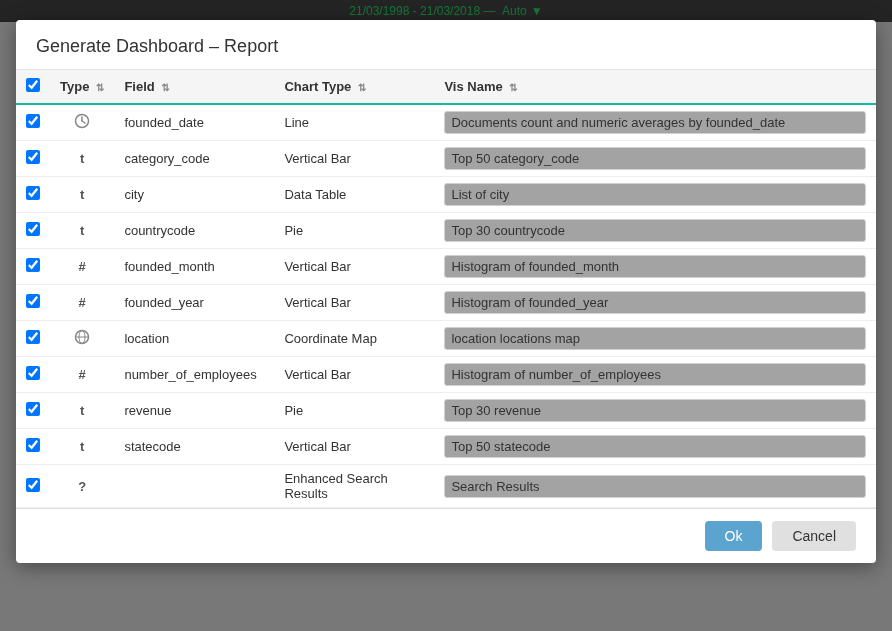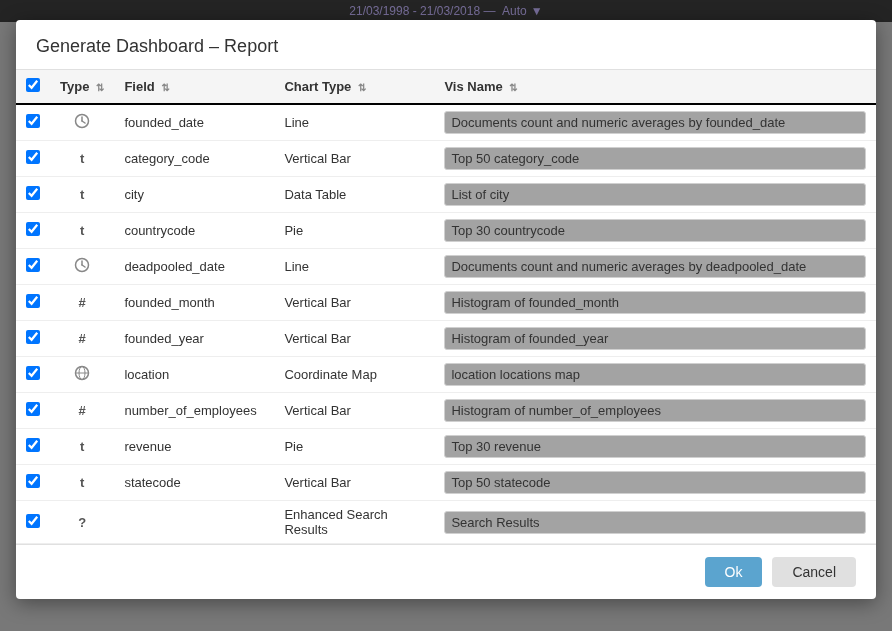--- a/index.html
+++ b/index.html
@@ -11,21 +11,21 @@
       height: 631px;
       overflow: hidden;
       position: relative;
     }
     .top-bar {
       background: #3d3d3d;
       height: 22px;
       display: flex;
       align-items: center;
       justify-content: center;
-      color: #c4b5fd;
+      color: #22c55e;
       font-size: 12px;
       padding: 0 10px;
     }
     .modal-overlay {
       position: absolute;
       top: 0; left: 0; right: 0; bottom: 0;
       background: rgba(0,0,0,0.4);
       display: flex;
       align-items: flex-start;
       justify-content: center;
@@ -50,21 +50,21 @@
     .modal-body {
       flex: 1;
       overflow-y: auto;
     }
     table {
       width: 100%;
       border-collapse: collapse;
     }
     thead tr {
       background: #f5f5f5;
-      border-bottom: 2px solid #000000;
+      border-bottom: 2px solid #14b8a6;
     }
     thead th {
       padding: 8px 10px;
       text-align: left;
       font-weight: bold;
       color: #333;
       font-size: 13px;
       white-space: nowrap;
     }
     thead th .sort-arrow {
@@ -205,31 +205,20 @@
             </tr>
             <tr>
               <td class="checkbox-cell"><input type="checkbox" checked="" style=""></td>
               <td class="type-cell"><span style="font-weight: bold; color: rgb(85, 85, 85); font-size: 13px;">t</span></td>
               <td class="field-cell">countrycode</td>
               <td class="chart-cell">Pie</td>
               <td class="vis-cell"><input type="text" class="vis-input" value="Top 30 countrycode" style=""></td>
             </tr>
             <tr>
               <td class="checkbox-cell"><input type="checkbox" checked="" style=""></td>
-              <td class="type-cell"><span><svg width="16" height="16" viewBox="0 0 16 16" fill="none" xmlns="http://www.w3.org/2000/svg">
-        <circle cx="8" cy="8" r="6.5" stroke="#888" stroke-width="1.5"></circle>
-        <line x1="8" y1="4" x2="8" y2="8" stroke="#888" stroke-width="1.5" stroke-linecap="round"></line>
-        <line x1="8" y1="8" x2="11" y2="10" stroke="#888" stroke-width="1.5" stroke-linecap="round"></line>
-      </svg></span></td>
-              <td class="field-cell">deadpooled_date</td>
-              <td class="chart-cell">Line</td>
-              <td class="vis-cell"><input type="text" class="vis-input" value="Documents count and numeric averages by deadpooled_date" style=""></td>
-            </tr>
-            <tr>
-              <td class="checkbox-cell"><input type="checkbox" checked="" style=""></td>
               <td class="type-cell"><span style="font-weight: bold; color: rgb(85, 85, 85); font-size: 13px;">#</span></td>
               <td class="field-cell">founded_month</td>
               <td class="chart-cell">Vertical Bar</td>
               <td class="vis-cell"><input type="text" class="vis-input" value="Histogram of founded_month" style=""></td>
             </tr>
             <tr>
               <td class="checkbox-cell"><input type="checkbox" checked="" style=""></td>
               <td class="type-cell"><span style="font-weight: bold; color: rgb(85, 85, 85); font-size: 13px;">#</span></td>
               <td class="field-cell">founded_year</td>
               <td class="chart-cell">Vertical Bar</td>

